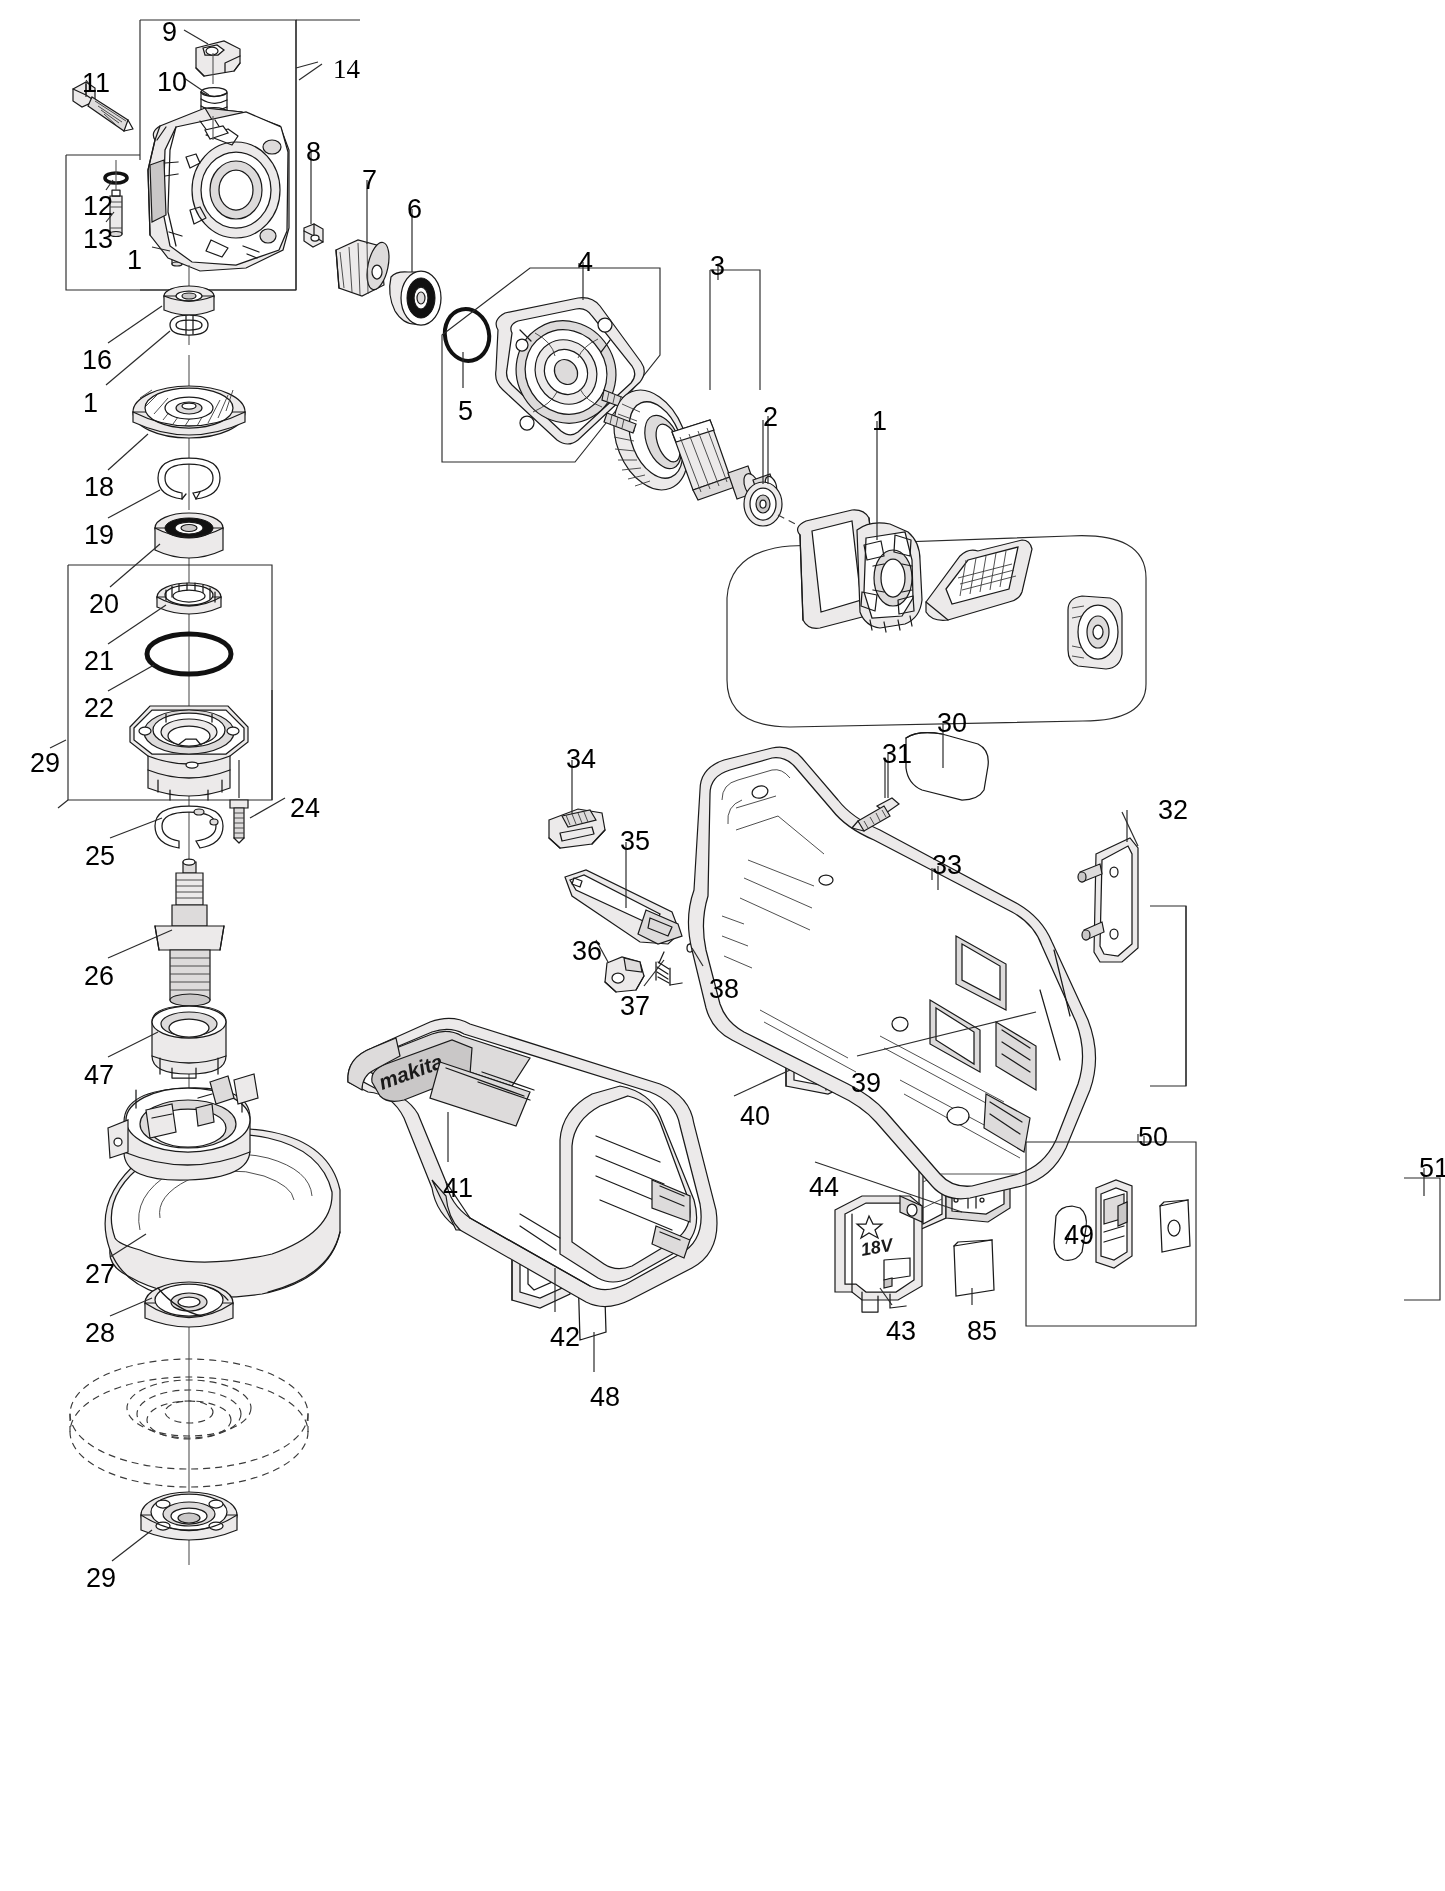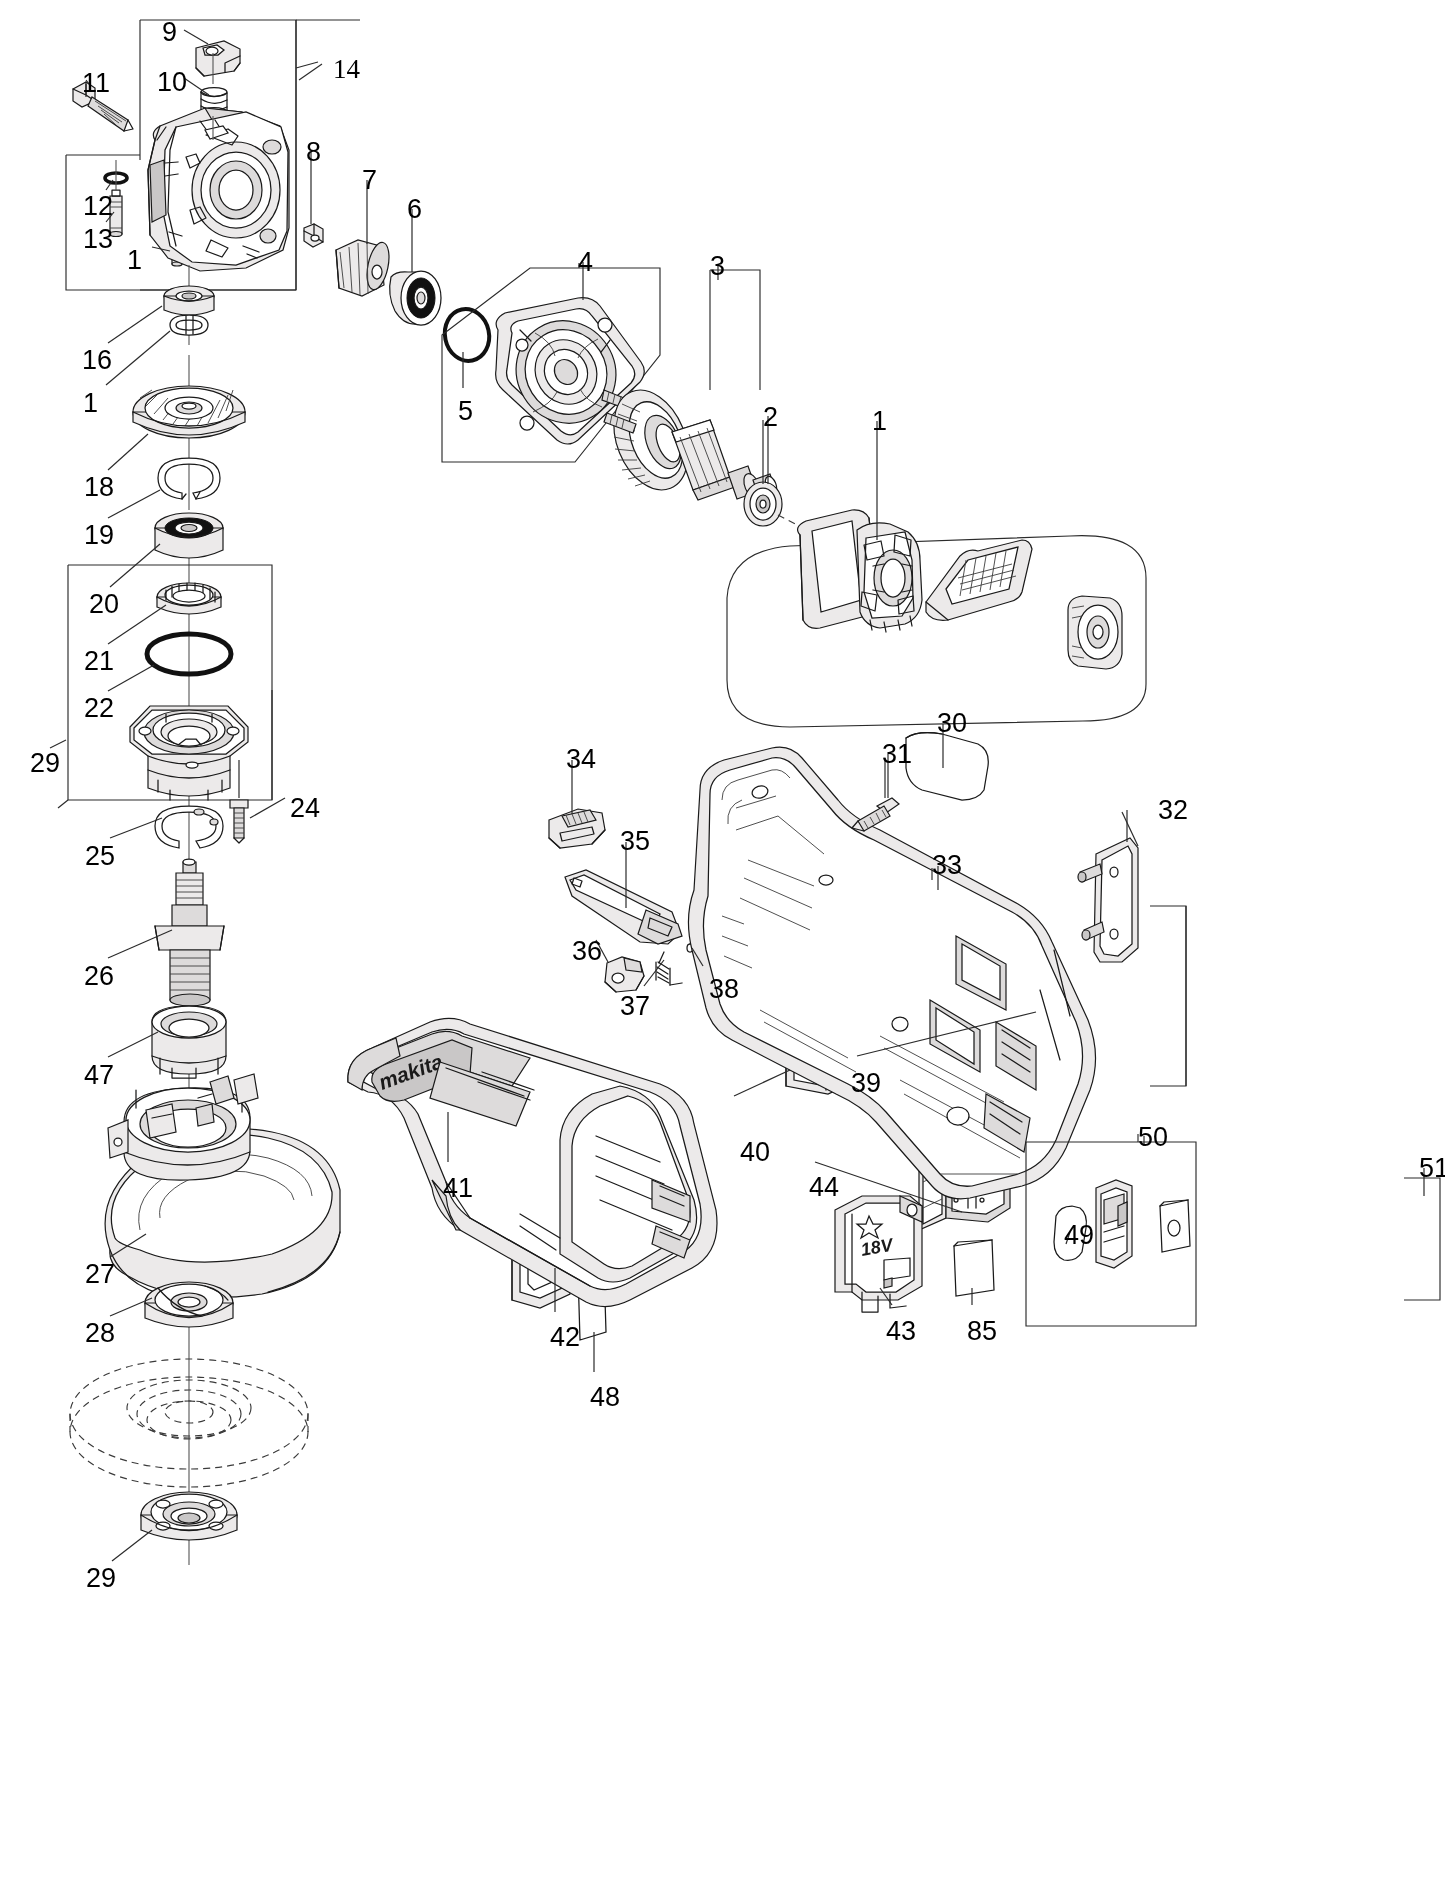--- a/index.html
+++ b/index.html
@@ -829,21 +829,21 @@
       <div class="callout" style="left: 937px; top: 710px;">30</div>
       <div class="callout" style="left: 882px; top: 741px;">31</div>
       <div class="callout" style="left: 1121px; top: 797px; margin-left: 37px;">32</div>
       <div class="callout" style="left: 932px; top: 852px;">33</div>
       <div class="callout" style="left: 566px; top: 746px;">34</div>
       <div class="callout" style="left: 620px; top: 828px;">35</div>
       <div class="callout" style="left: 572px; top: 938px;">36</div>
       <div class="callout" style="left: 620px; top: 993px;">37</div>
       <div class="callout" style="left: 709px; top: 976px;">38</div>
       <div class="callout" style="left: 851px; top: 1070px;">39</div>
-      <div class="callout" style="left: 740px; top: 1103px; margin-top: 36px;">40</div>
+      <div class="callout" style="left: 740px; top: 1103px;">40</div>
       <div class="callout" style="left: 443px; top: 1175px;">41</div>
       <div class="callout" style="left: 550px; top: 1324px;">42</div>
       <div class="callout" style="left: 886px; top: 1318px;">43</div>
       <div class="callout" style="left: 809px; top: 1174px;">44</div>
       <div class="callout" style="left: 967px; top: 1318px;">85</div>
       <div class="callout" style="left: 84px; top: 1062px;">47</div>
       <div class="callout" style="left: 590px; top: 1384px;">48</div>
       <div class="callout" style="left: 1064px; top: 1222px;">49</div>
       <div class="callout" style="left: 1138px; top: 1124px;">50</div>
       <div class="callout" style="left: 1419px; top: 1155px;">51</div>

